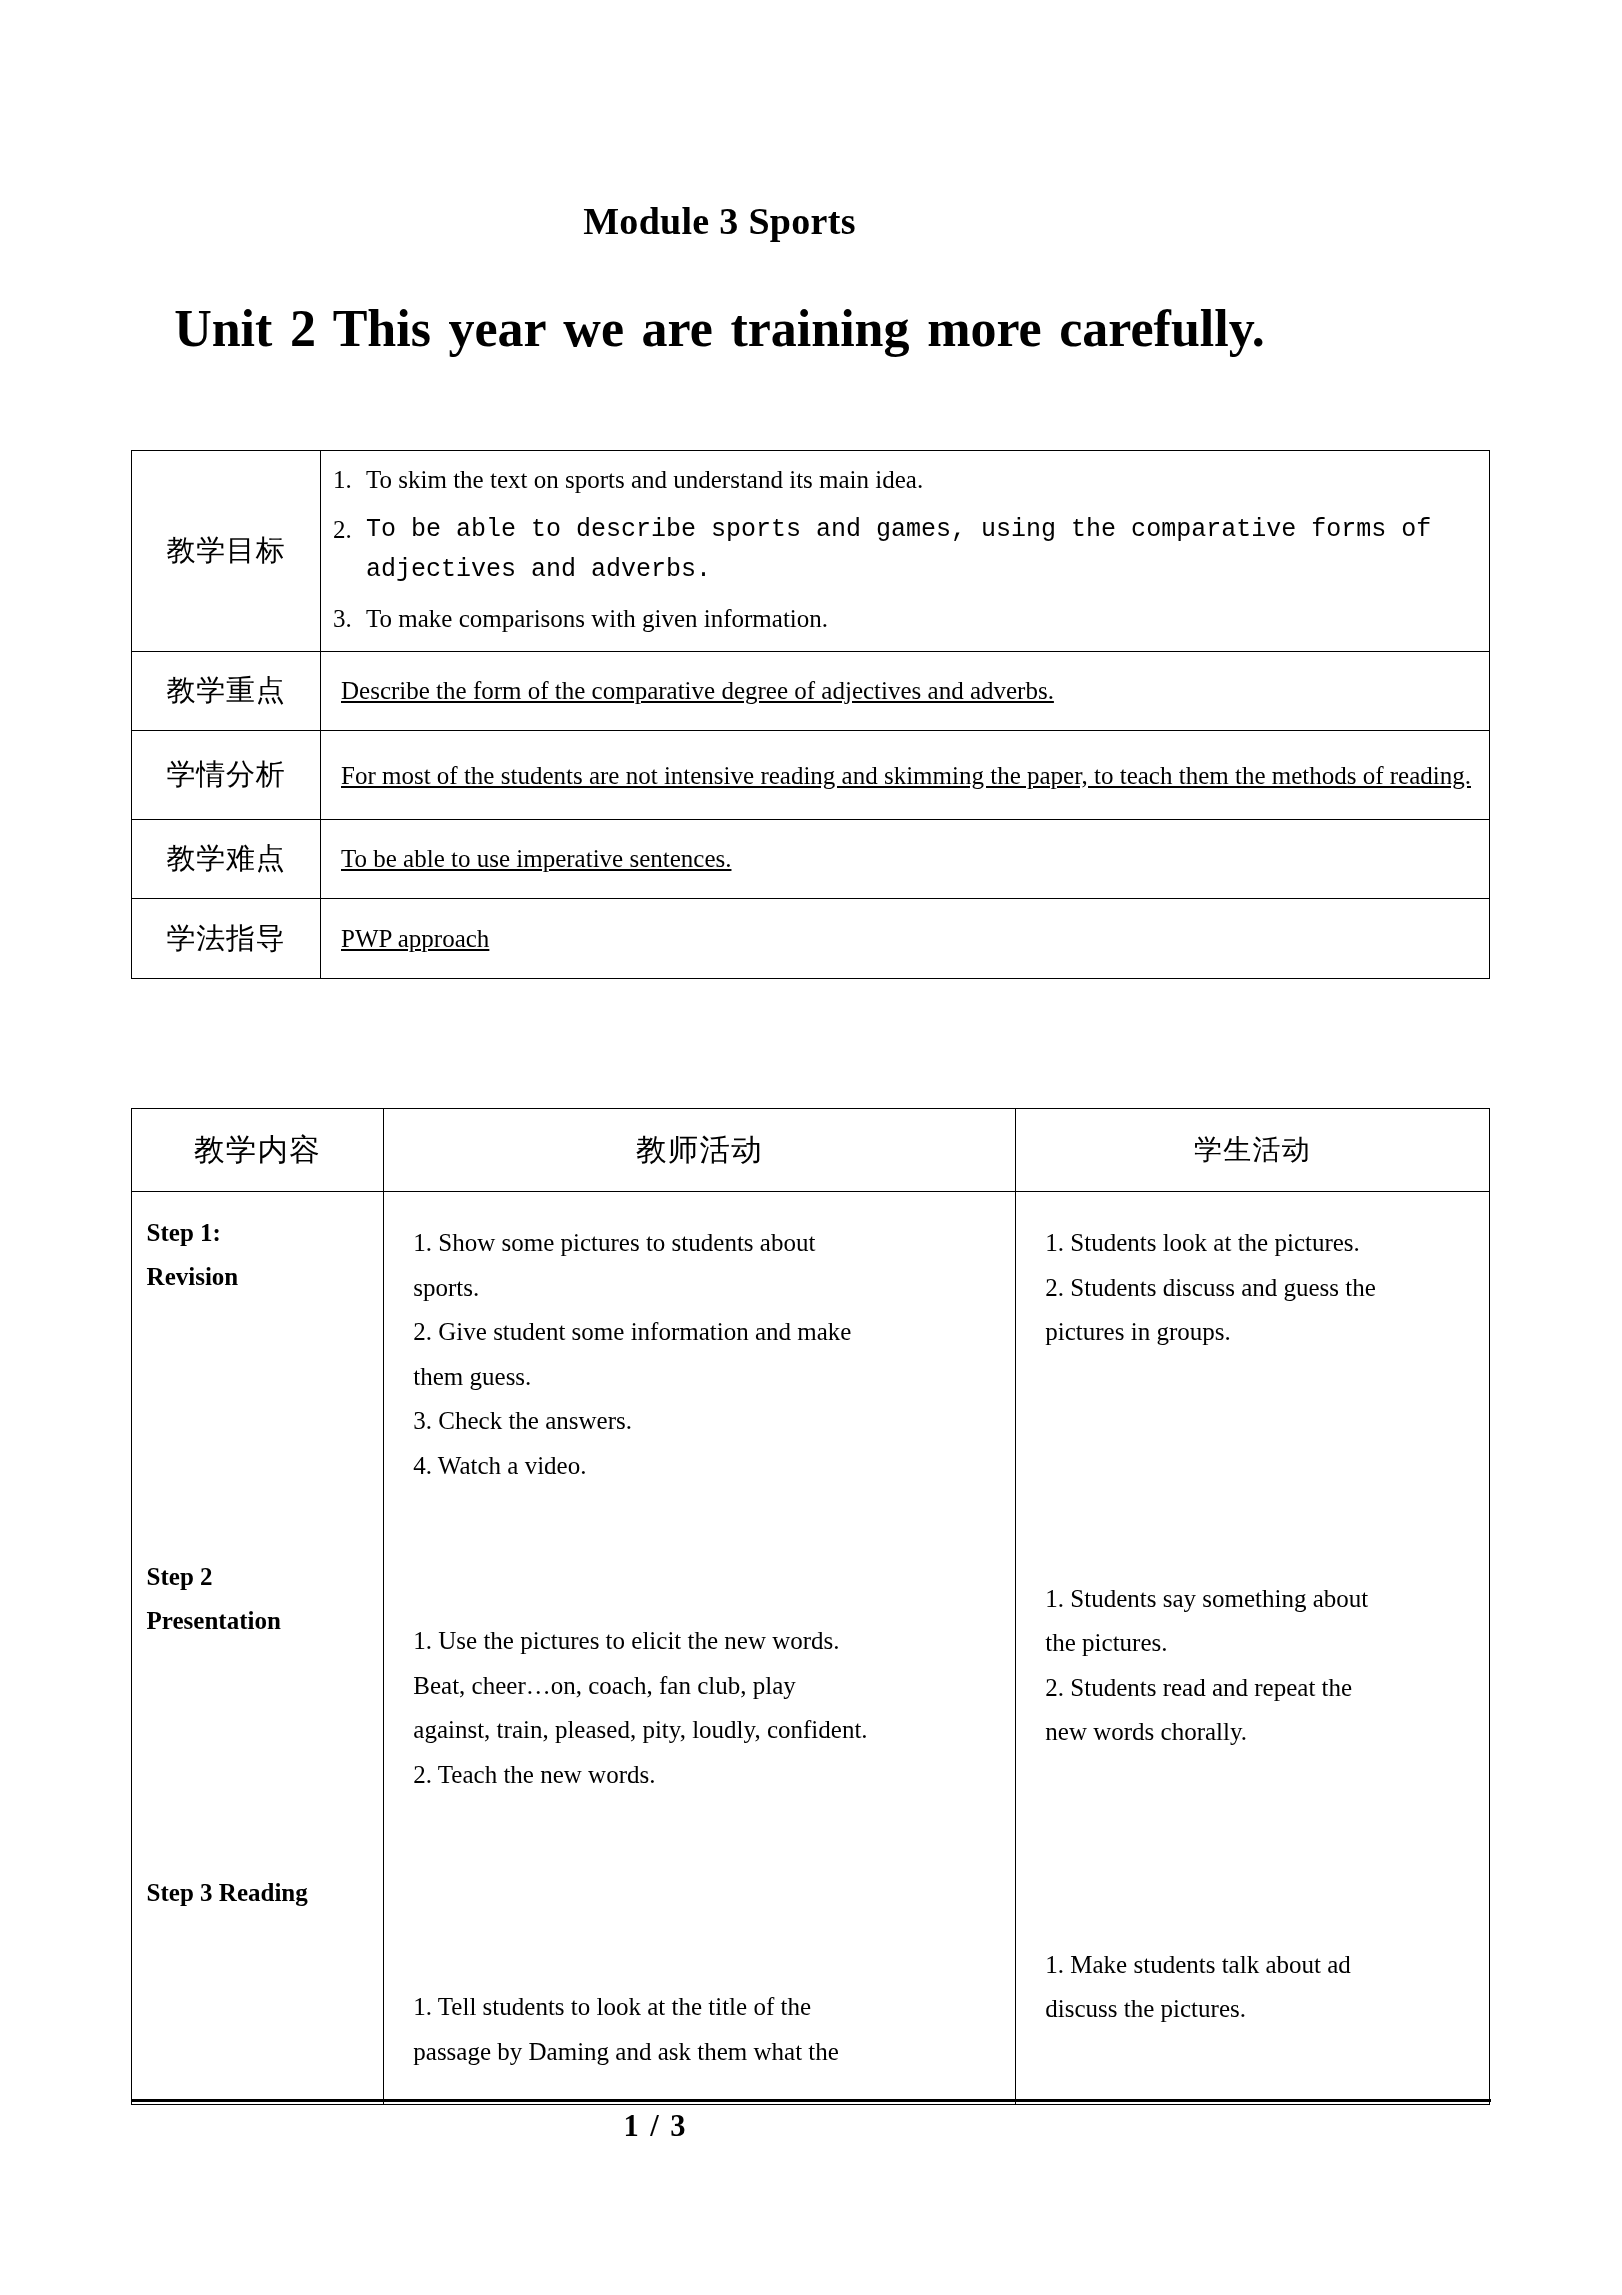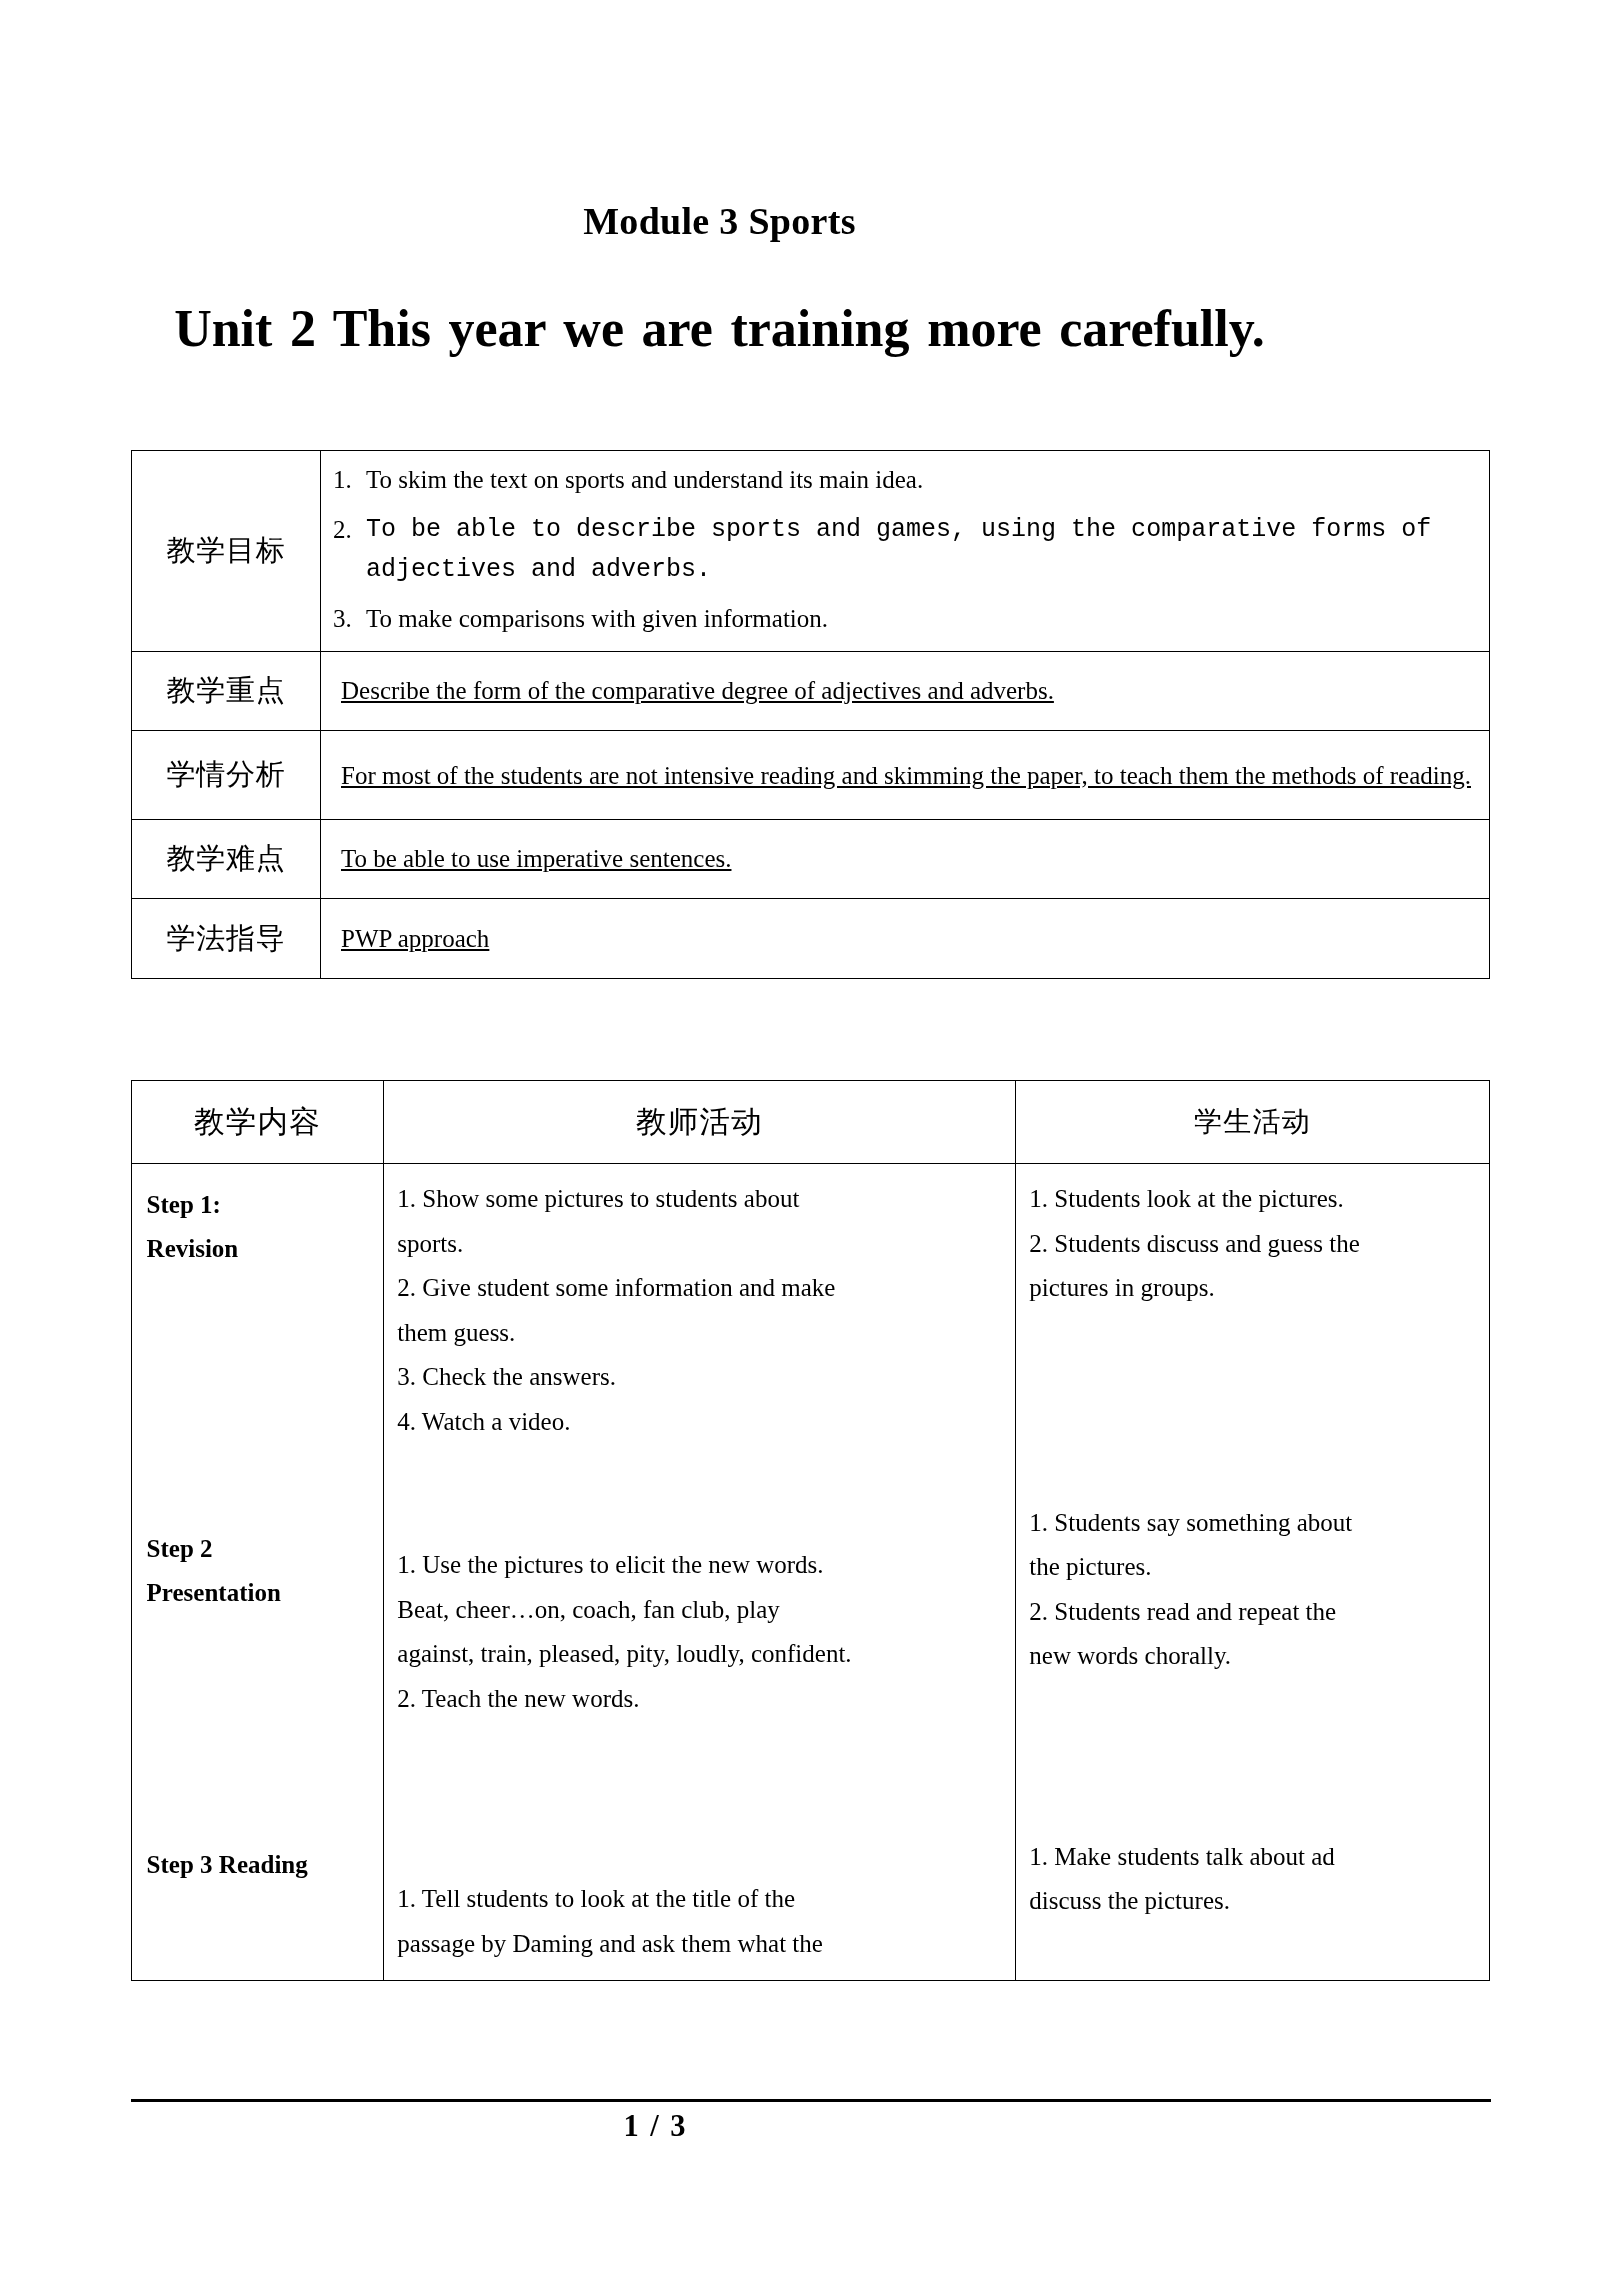--- a/index.html
+++ b/index.html
@@ -141,21 +141,21 @@
     font-size: 25px;
     line-height: 1.78;
     vertical-align: top;
   }
 
   .step-label {
     margin: 4px;
     white-space: pre-line;
   }
   .block {
-    margin: 0;
+    margin: 16px;
     white-space: pre-line;
   }
   .spacer-xl { height: 99px; }
   .spacer-xxl { height: 156px; }
   .spacer-step3 { height: 190px; }
   .spacer-s2 { height: 247px; }
   .spacer-s3a { height: 219px; }
 
   
   .footer-rule {
@@ -237,21 +237,21 @@
 
       <tr>
         <td class="label-cell">学法指导</td>
         <td class="body-cell">
           <p class="para">PWP approach</p>
         </td>
       </tr>
     </tbody>
   </table>
 
-  <table class="lesson-table" style="top:1080px;">
+  <table class="lesson-table" style="top:1108px;">
     <colgroup>
       <col class="col-content" style="width:252px">
       <col class="col-teacher" style="width:632px">
       <col class="col-student" style="width:474px">
     </colgroup>
     <tbody>
       <tr>
         <td class="head-cell">教学内容</td>
         <td class="head-cell">教师活动</td>
         <td class="head-cell student-head">学生活动</td>

